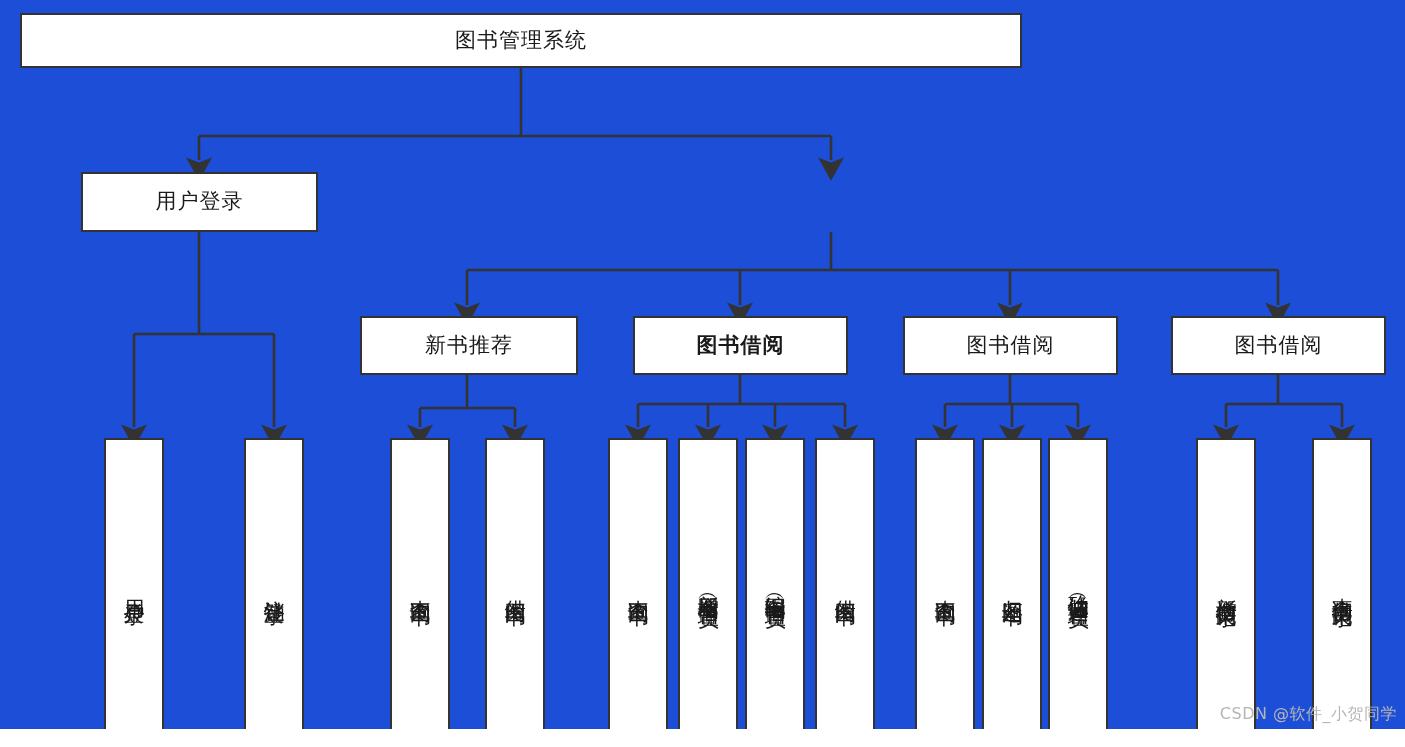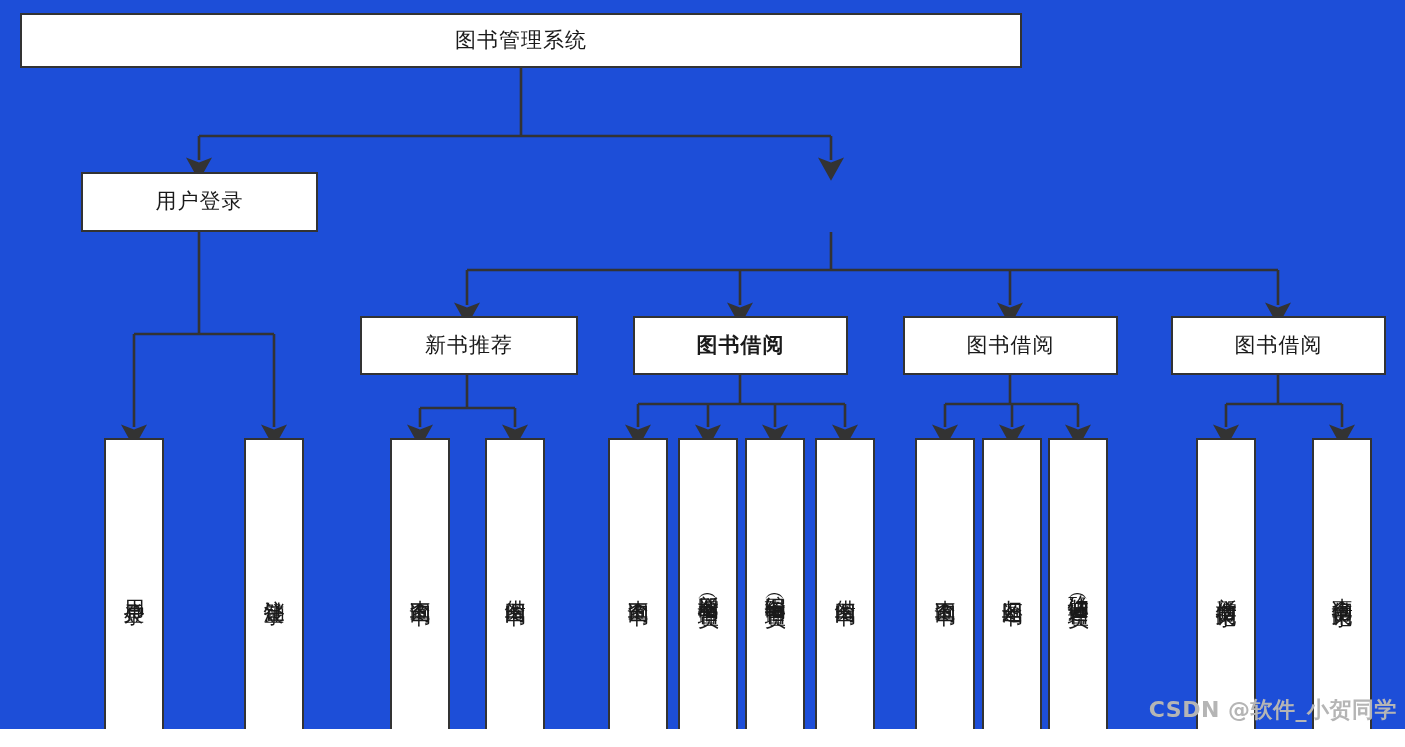--- a/index.html
+++ b/index.html
@@ -51,25 +51,24 @@
     left: 0;
     top: 0;
     width: 1405px;
     height: 747px;
     pointer-events: none;
   }
   .watermark {
     position: absolute;
     right: 8px;
     bottom: 4px;
-    font-size: 22px;
+    font-size: 16px;
     color: #b5b5b5;
     letter-spacing: 0.5px;
     white-space: nowrap;
-    font-weight: bold;
   }
 </style>
 </head>
 <body>
 
 <div id="canvas">
 
   <svg class="edges" viewBox="0 0 1405 747" xmlns="http://www.w3.org/2000/svg">
     <defs>
       <marker id="arrow" markerWidth="9" markerHeight="10" refX="1" refY="5" orient="auto" markerUnits="strokeWidth">

